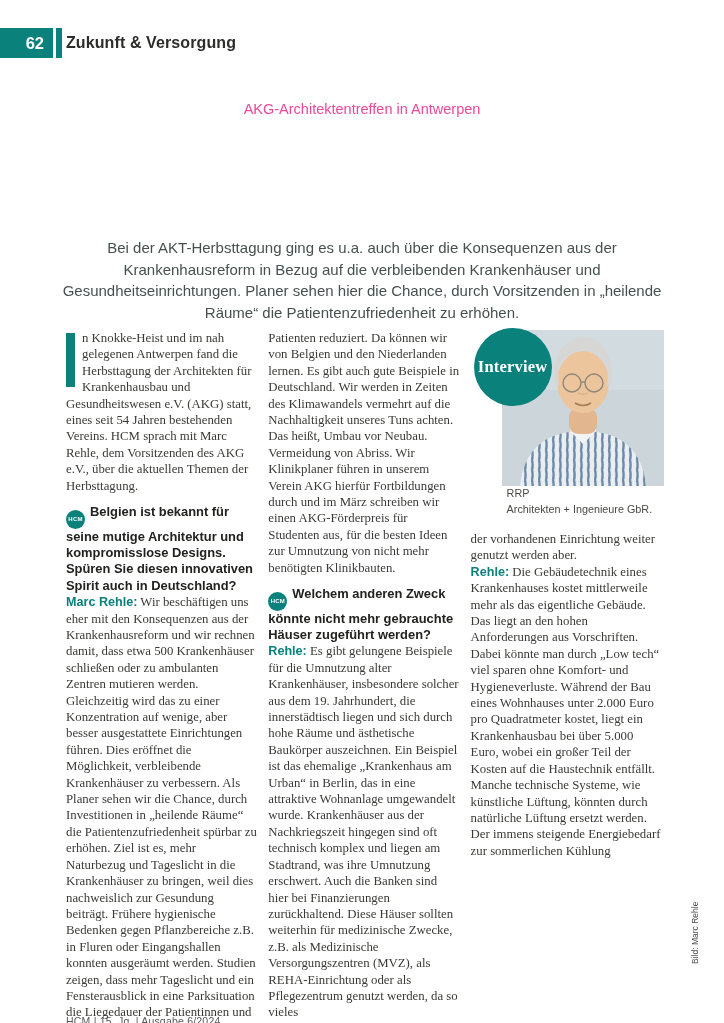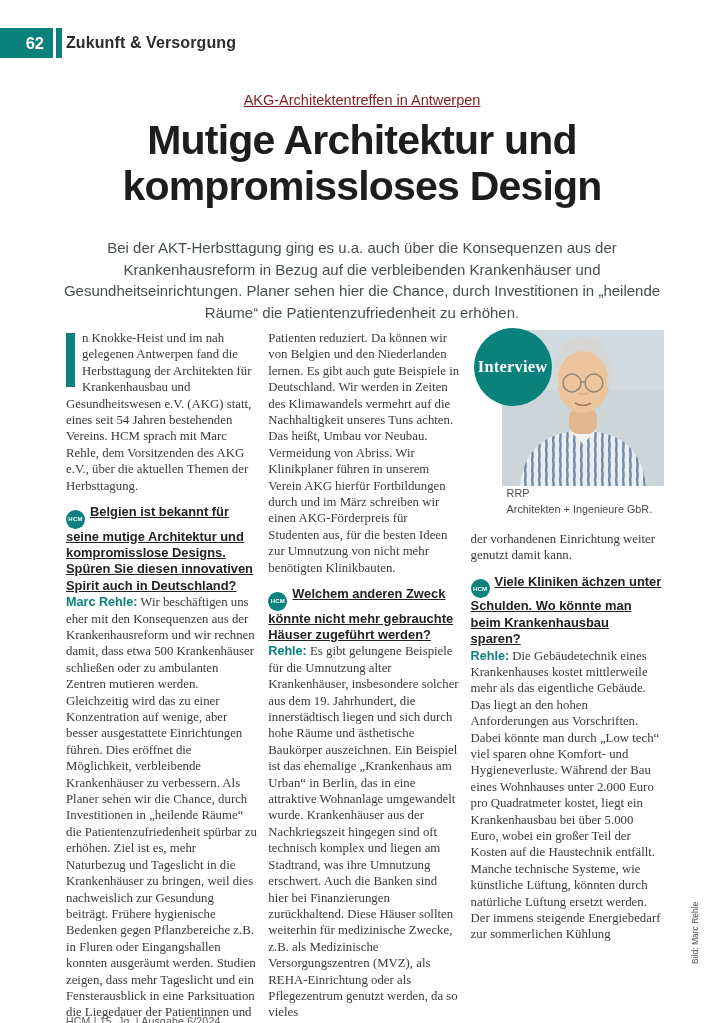--- a/index.html
+++ b/index.html
@@ -12,35 +12,35 @@
   
   .hdr { position:absolute; top:28px; left:0; height:30px; display:flex; align-items:center; }
   .pagenum-box {
     width:53px; height:30px; background:#0b817c; color:#fff;
     display:flex; align-items:center; justify-content:flex-end; padding-right:9px;
     font:700 16.5px "Liberation Sans", sans-serif;
   }
   .pagenum-sliver { width:6px; height:30px; background:#0b817c; margin-left:3px; }
   .section-title { margin-left:4px; font:700 16px "Liberation Sans", sans-serif; color:#2d2d2c; letter-spacing:0.1px; }
   
-  .kicker { position:absolute; top:92px; left:0; width:100%; text-align:center;
-    font:400 14.5px "Liberation Sans", sans-serif; color:#7f1d1d;text-decoration:underline; }
+  .kicker { position:absolute; top:101px; left:0; width:100%; text-align:center;
+    font:400 14.5px "Liberation Sans", sans-serif; color:#ec4899; }
   .headline { position:absolute; top:117px; left:0; width:100%; text-align:center;
     font:700 41px/1.13 "Liberation Sans", sans-serif; color:#1d1d1b; letter-spacing:-0.8px; }
   .intro { position:absolute; top:237px; left:58px; width:608px; text-align:center;
     font:400 15px/21.5px "Liberation Sans", sans-serif; color:#46514f; }
   
   .columns { position:absolute; top:330px; left:66px; width:596px; display:flex; gap:11px; }
   .col { width:191.3px; font-size:12.8px; line-height:16.4px; color:#3a3a38; text-align:left; }
   .col p { margin:0; }
   .dropcap {
     float:left; width:9px; height:54px; background:#0b817c; color:transparent;
     overflow:hidden; margin:3px 7px 0 0; font-size:40px;
   }
-  .question { font:700 12.9px/16.4px "Liberation Sans", sans-serif; color:#222220; margin-top:10px !important;text-decoration:underline; }
+  .question { font:700 12.9px/16.4px "Liberation Sans", sans-serif; color:#222220; margin-top:10px !important; }
   .hcm-badge {
     display:inline-flex; width:19px; height:19px; border-radius:50%; background:#0b817c;
     color:#fff; font:700 6px/1 "Liberation Sans", sans-serif; letter-spacing:0.2px;
     align-items:center; justify-content:center; vertical-align:-5px; margin-right:5px;
   }
   .speaker { font:700 12.6px "Liberation Sans", sans-serif; color:#0b817c;margin-top:14px; }
   
   .photo-wrap { position:relative; width:162px; height:114px; margin-left:31px; }
   .photo-wrap svg { display:block; width:162px; height:156px; }
   .interview-badge {
@@ -70,23 +70,22 @@
   <div class="hdr">
     <div class="pagenum-box">
       <span>62</span>
     </div>
     <div class="pagenum-sliver"></div>
     <div class="section-title">Zukunft &amp; Versorgung</div>
   </div>
 
   <div class="kicker">AKG-Architektentreffen in Antwerpen</div>
 
-  <h1 class="headline"><span>Mutige Architektur und</span><br><span>kompromissloses Design</span></h1>
 
-  <p class="intro">Bei der AKT-Herbsttagung ging es u.a. auch über die Konsequenzen aus der Krankenhausreform in Bezug auf die verbleibenden Krankenhäuser und Gesundheitseinrichtungen. Planer sehen hier die Chance, durch Investitionen in „heilende Räume“ die Patientenzufriedenheit zu erhöhen.</p>
+  <p class="intro">Bei der AKT-Herbsttagung ging es u.a. auch über die Konsequenzen aus der Krankenhausreform in Bezug auf die verbleibenden Krankenhäuser und Gesundheitseinrichtungen. Planer sehen hier die Chance, durch Vorsitzenden in „heilende Räume“ die Patientenzufriedenheit zu erhöhen.</p>
 
   <div class="columns">
 
     <div class="col">
       <p><span class="dropcap">I</span><span>n Knokke-Heist und im nah gelegenen Antwerpen fand die Herbsttagung der Architekten für Krankenhausbau und Gesundheitswesen e.V. (AKG) statt, eines seit 54 Jahren bestehenden Vereins. HCM sprach mit Marc Rehle, dem Vorsitzenden des AKG e.V., über die aktuellen Themen der Herbsttagung.</span></p>
       <p class="question"><span class="hcm-badge">
             <span>HCM</span>
           </span><span>Belgien ist bekannt für seine mutige Architektur und kompromisslose Designs. Spüren Sie diesen innovativen Spirit auch in Deutschland?</span></p>
       <p class="answer"><span class="speaker">Marc Rehle:</span> <span>Wir beschäftigen uns eher mit den Konsequenzen aus der Krankenhausreform und wir rechnen damit, dass etwa 500 Krankenhäuser schließen oder zu ambulanten Zentren mutieren werden. Gleichzeitig wird das zu einer Konzentration auf wenige, aber besser ausgestattete Einrichtungen führen. Dies eröffnet die Möglichkeit, verbleibende Krankenhäuser zu verbessern. Als Planer sehen wir die Chance, durch Investitionen in „heilende Räume“ die Patientenzufriedenheit spürbar zu erhöhen. Ziel ist es, mehr Naturbezug und Tageslicht in die Krankenhäuser zu bringen, weil dies nachweislich zur Gesundung beiträgt. Frühere hygienische Bedenken gegen Pflanzbereiche z.B. in Fluren oder Eingangshallen konnten ausgeräumt werden. Studien zeigen, dass mehr Tageslicht und ein Fensterausblick in eine Parksituation die Liegedauer der Patientinnen und</span></p>
     </div>
@@ -121,24 +120,21 @@
           <circle cx="92" cy="53" r="9" fill="none" stroke="#8f8678" stroke-width="1.4"></circle>
           <line x1="79" y1="52" x2="83" y2="52" stroke="#8f8678" stroke-width="1.4"></line>
           <path d="M73,73 Q81,78 89,73" stroke="#a67a55" stroke-width="1.6" fill="none"></path>
           <path d="M76,63 q5,2.5 10,0" stroke="#d8a87e" stroke-width="1.2" fill="none"></path>
         </svg>
         <div class="interview-badge">Interview</div>
       </div>
       <div class="caption">Marc Rehle, Vorstandsvorsitzen-
 der AKG und Geschäftsführer RRP
 Architekten + Ingenieure GbR.</div>
-      <p class="col3-first">der vorhandenen Einrichtung weiter genutzt damit kann.</p>
-      <p class="question"><span class="hcm-badge">
-            <span>HCM</span>
-          </span><span>Viele Kliniken ächzen unter Schulden. Wo könnte man beim Krankenhausbau sparen?</span></p>
+      <p class="col3-first">der vorhandenen Einrichtung weiter genutzt werden aber.</p>
       <p class="answer"><span class="speaker">Rehle:</span> <span>Die Gebäudetechnik eines Krankenhauses kostet mittlerweile mehr als das eigentliche Gebäude. Das liegt an den hohen Anforderungen aus Vorschriften. Dabei könnte man durch „Low tech“ viel sparen ohne Komfort- und Hygieneverluste. Während der Bau eines Wohnhauses unter 2.000 Euro pro Quadratmeter kostet, liegt ein Krankenhausbau bei über 5.000 Euro, wobei ein großer Teil der Kosten auf die Haustechnik entfällt. Manche technische Systeme, wie künstliche Lüftung, könnten durch natürliche Lüftung ersetzt werden. Der immens steigende Energiebedarf zur sommerlichen Kühlung</span></p>
     </div>
 
   </div>
 
   <div class="photo-credit">Bild: Marc Rehle</div>
   <div class="footer">HCM  |  15. Jg.  |  Ausgabe 6/2024</div>
 
 </div>
 

